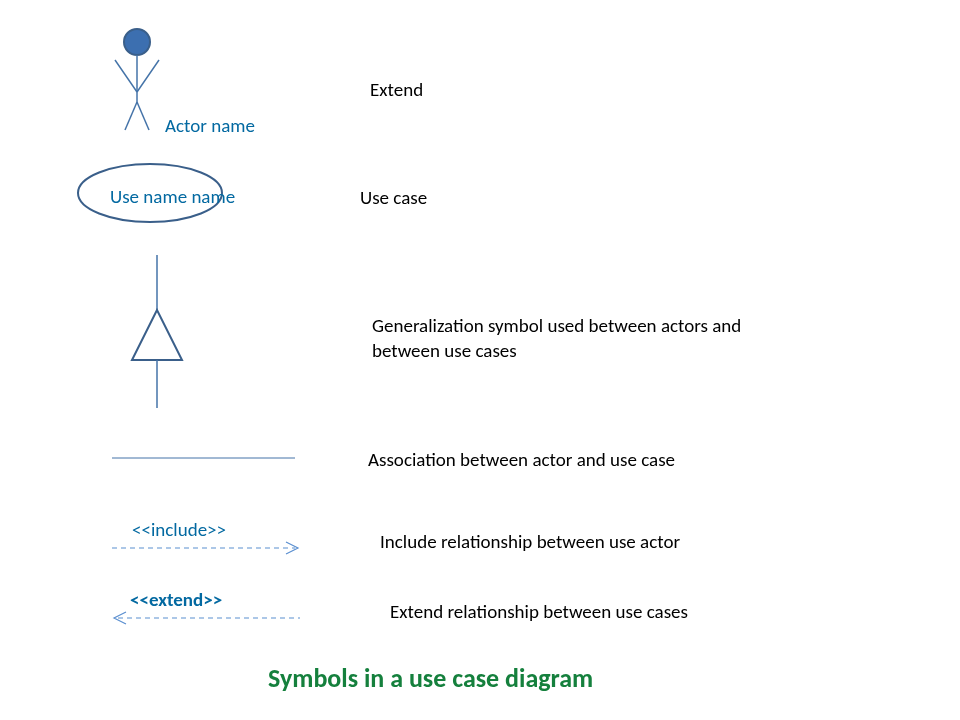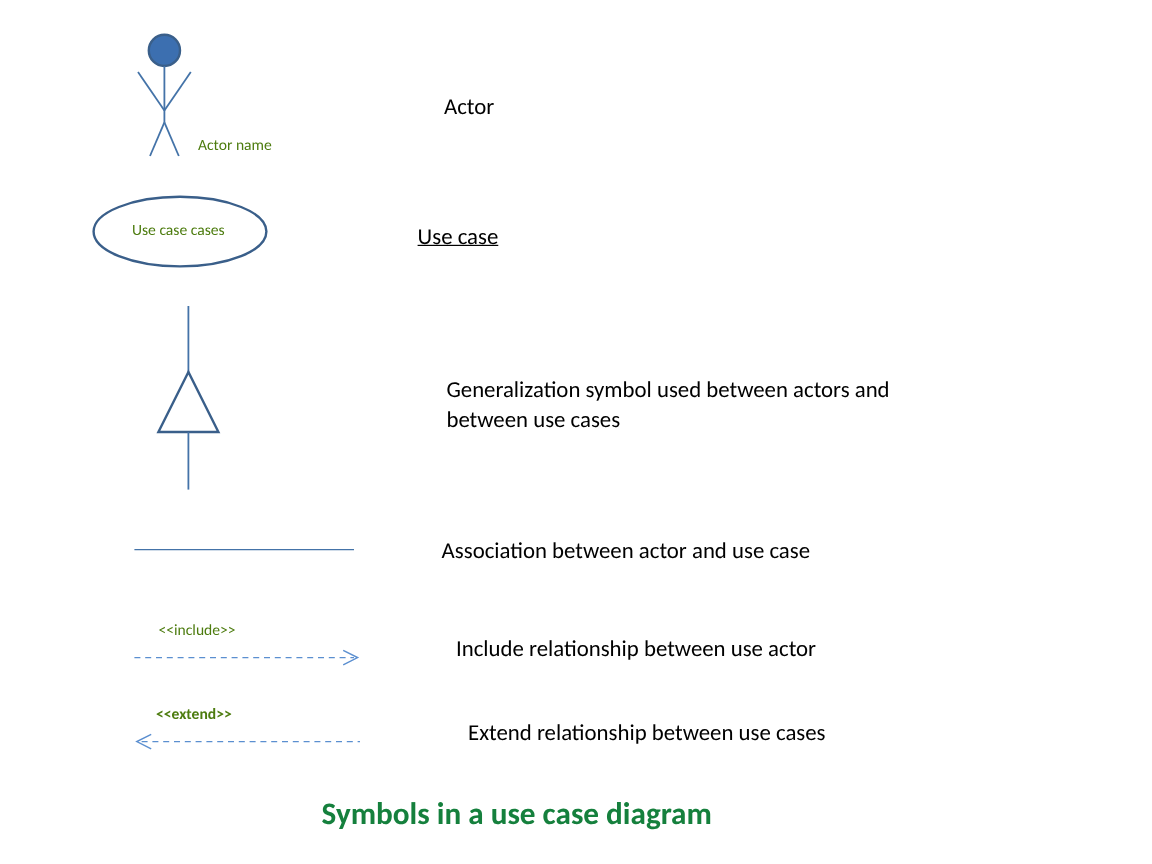--- a/index.html
+++ b/index.html
@@ -14,22 +14,22 @@
   .symbol-col {
     position: absolute;
   }
   .desc {
     position: absolute;
     font-size: 19px;
     color: #000;
     line-height: 1.3;
   }
   .small-label {
-    font-size: 13px;
-    color: #4d7c0f;
+    font-size: 19px;
+    color: #0369a1;
   }
   .title {
     position: absolute;
     font-size: 26px;
     font-weight: bold;
     color: #15803d;
   }
 </style>
 </head>
 <body>
@@ -42,29 +42,29 @@
     <line x1="37" y1="33" x2="37" y2="80" stroke="#4473a8" stroke-width="1.5"></line>
 
     <line x1="15" y1="38" x2="37" y2="70" stroke="#4473a8" stroke-width="1.5"></line>
     <line x1="59" y1="38" x2="37" y2="70" stroke="#4473a8" stroke-width="1.5"></line>
 
     <line x1="37" y1="80" x2="25" y2="108" stroke="#4473a8" stroke-width="1.5"></line>
     <line x1="37" y1="80" x2="49" y2="108" stroke="#4473a8" stroke-width="1.5"></line>
   </svg>
   <span class="small-label" style="position:absolute; left:65px; top:92px;">Actor name</span>
 </div>
-<div class="desc" style="left:370px; top:78px;">Actor</div>
+<div class="desc" style="left:370px; top:78px;">Extend</div>
 
 <div class="symbol-col" style="left:70px; top:158px; width:180px; height:70px;">
   <svg width="180" height="70">
     <ellipse cx="80" cy="35" rx="72" ry="29" fill="none" stroke="#3a5f8a" stroke-width="2"></ellipse>
   </svg>
-  <span class="small-label" style="position:absolute; left:40px; top:27px;">Use case cases</span>
+  <span class="small-label" style="position:absolute; left:40px; top:27px;">Use name name</span>
 </div>
-<div class="desc" style="left:348px; top:186px;text-decoration:underline;">Use case</div>
+<div class="desc" style="left:360px; top:186px;">Use case</div>
 
 <div class="symbol-col" style="left:120px; top:250px; width:80px; height:160px;">
   <svg width="80" height="160">
 
     <line x1="37" y1="5" x2="37" y2="60" stroke="#4473a8" stroke-width="1.5"></line>
 
     <polygon points="37,60 12,110 62,110" fill="none" stroke="#3a5f8a" stroke-width="2"></polygon>
 
     <line x1="37" y1="110" x2="37" y2="158" stroke="#4473a8" stroke-width="1.5"></line>
   </svg>

